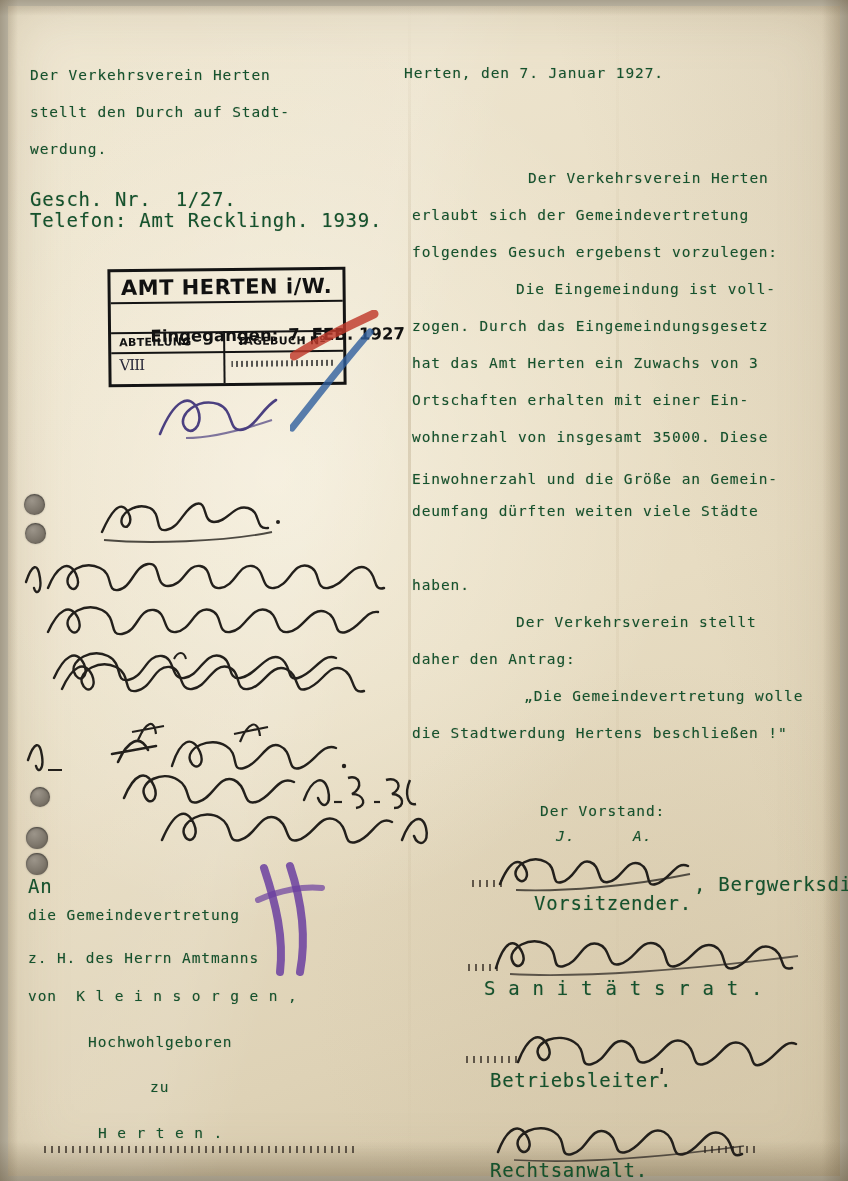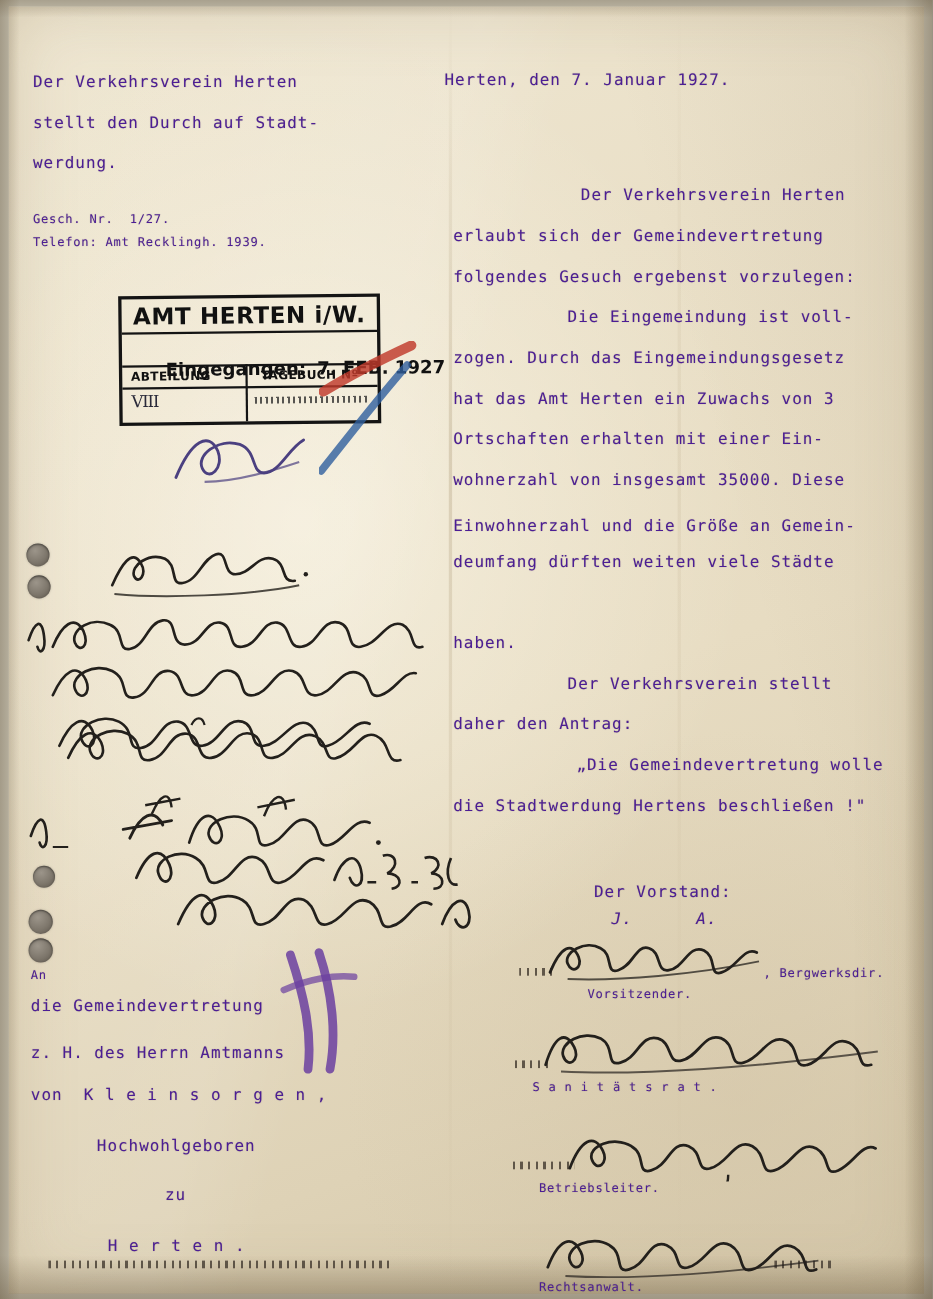--- a/index.html
+++ b/index.html
@@ -47,29 +47,29 @@
     pointer-events: none;
   }
   .edge-dark {
     position: absolute;
     pointer-events: none;
   }
 
   
   .tw {
     position: absolute;
-    color: #4c1d95;
+    color: #14532d;
     font-family: "DejaVu Sans Mono", monospace;
     font-size: 14.5px;
     letter-spacing: 0.9px;
     line-height: 31px;
     white-space: pre;
     text-shadow: 0 0 1px rgba(70,60,45,0.35);
   }
-  .tw.small { font-size: 11px; line-height: 25px; letter-spacing: 0.7px;}
+  .tw.small { font-size: 19px; line-height: 25px; letter-spacing: 0.7px;}
 
   
   .stamp {
     position: absolute;
     left: 108px;
     top: 268px;
     width: 232px;
     height: 112px;
     border: 3px solid #141414;
     background: transparent;

